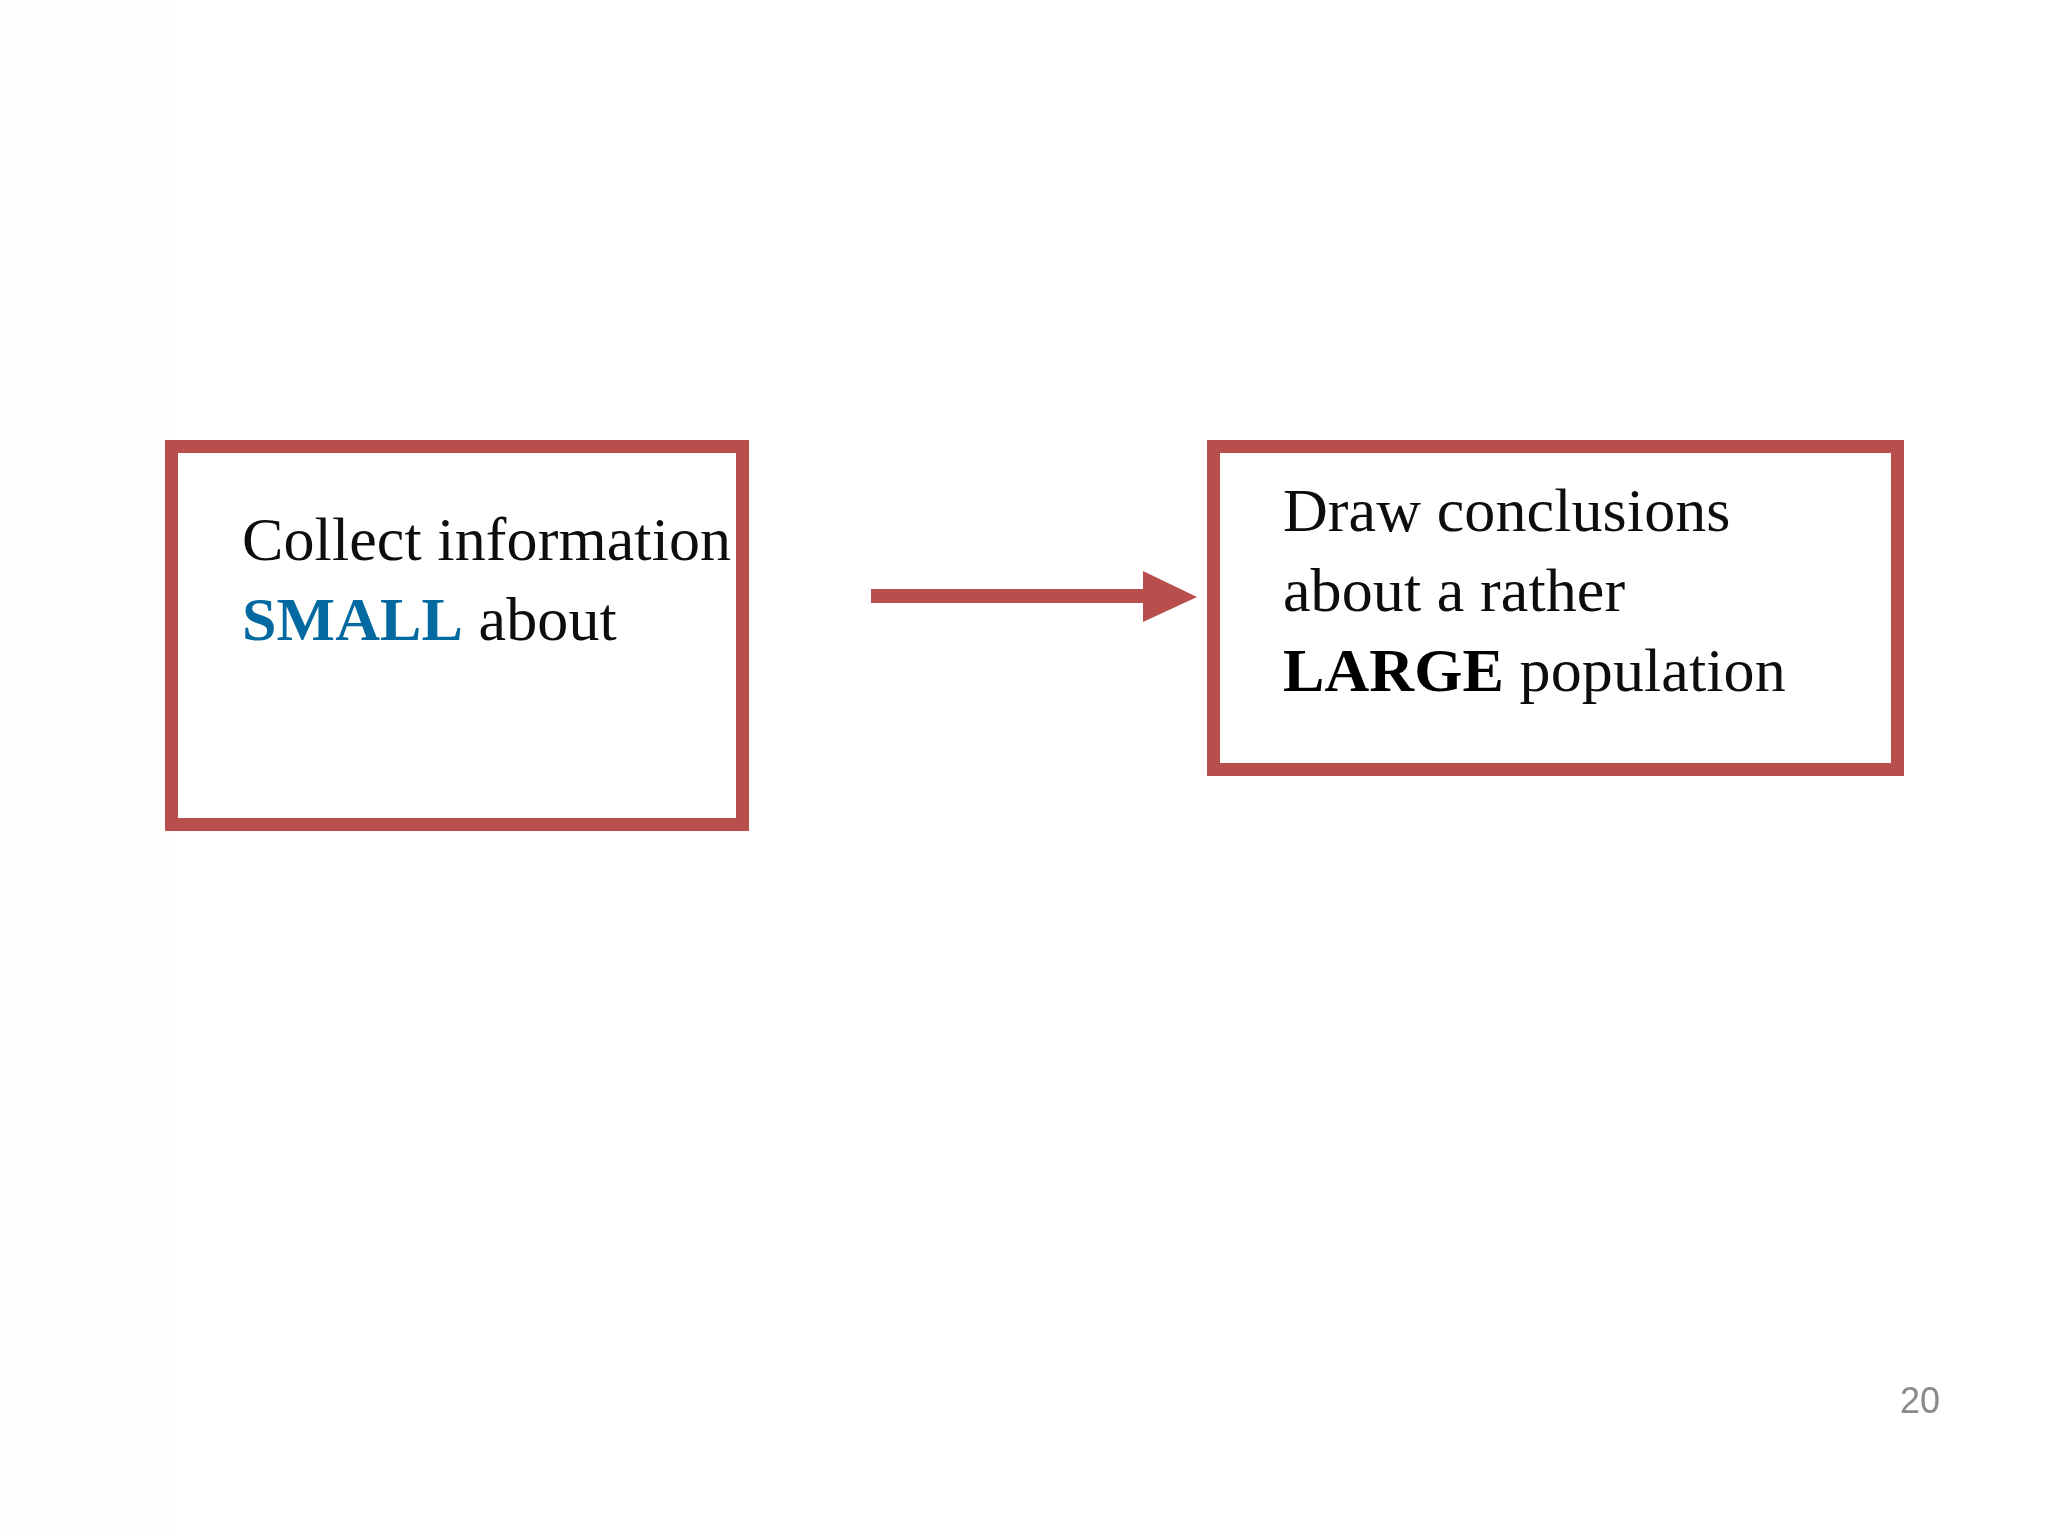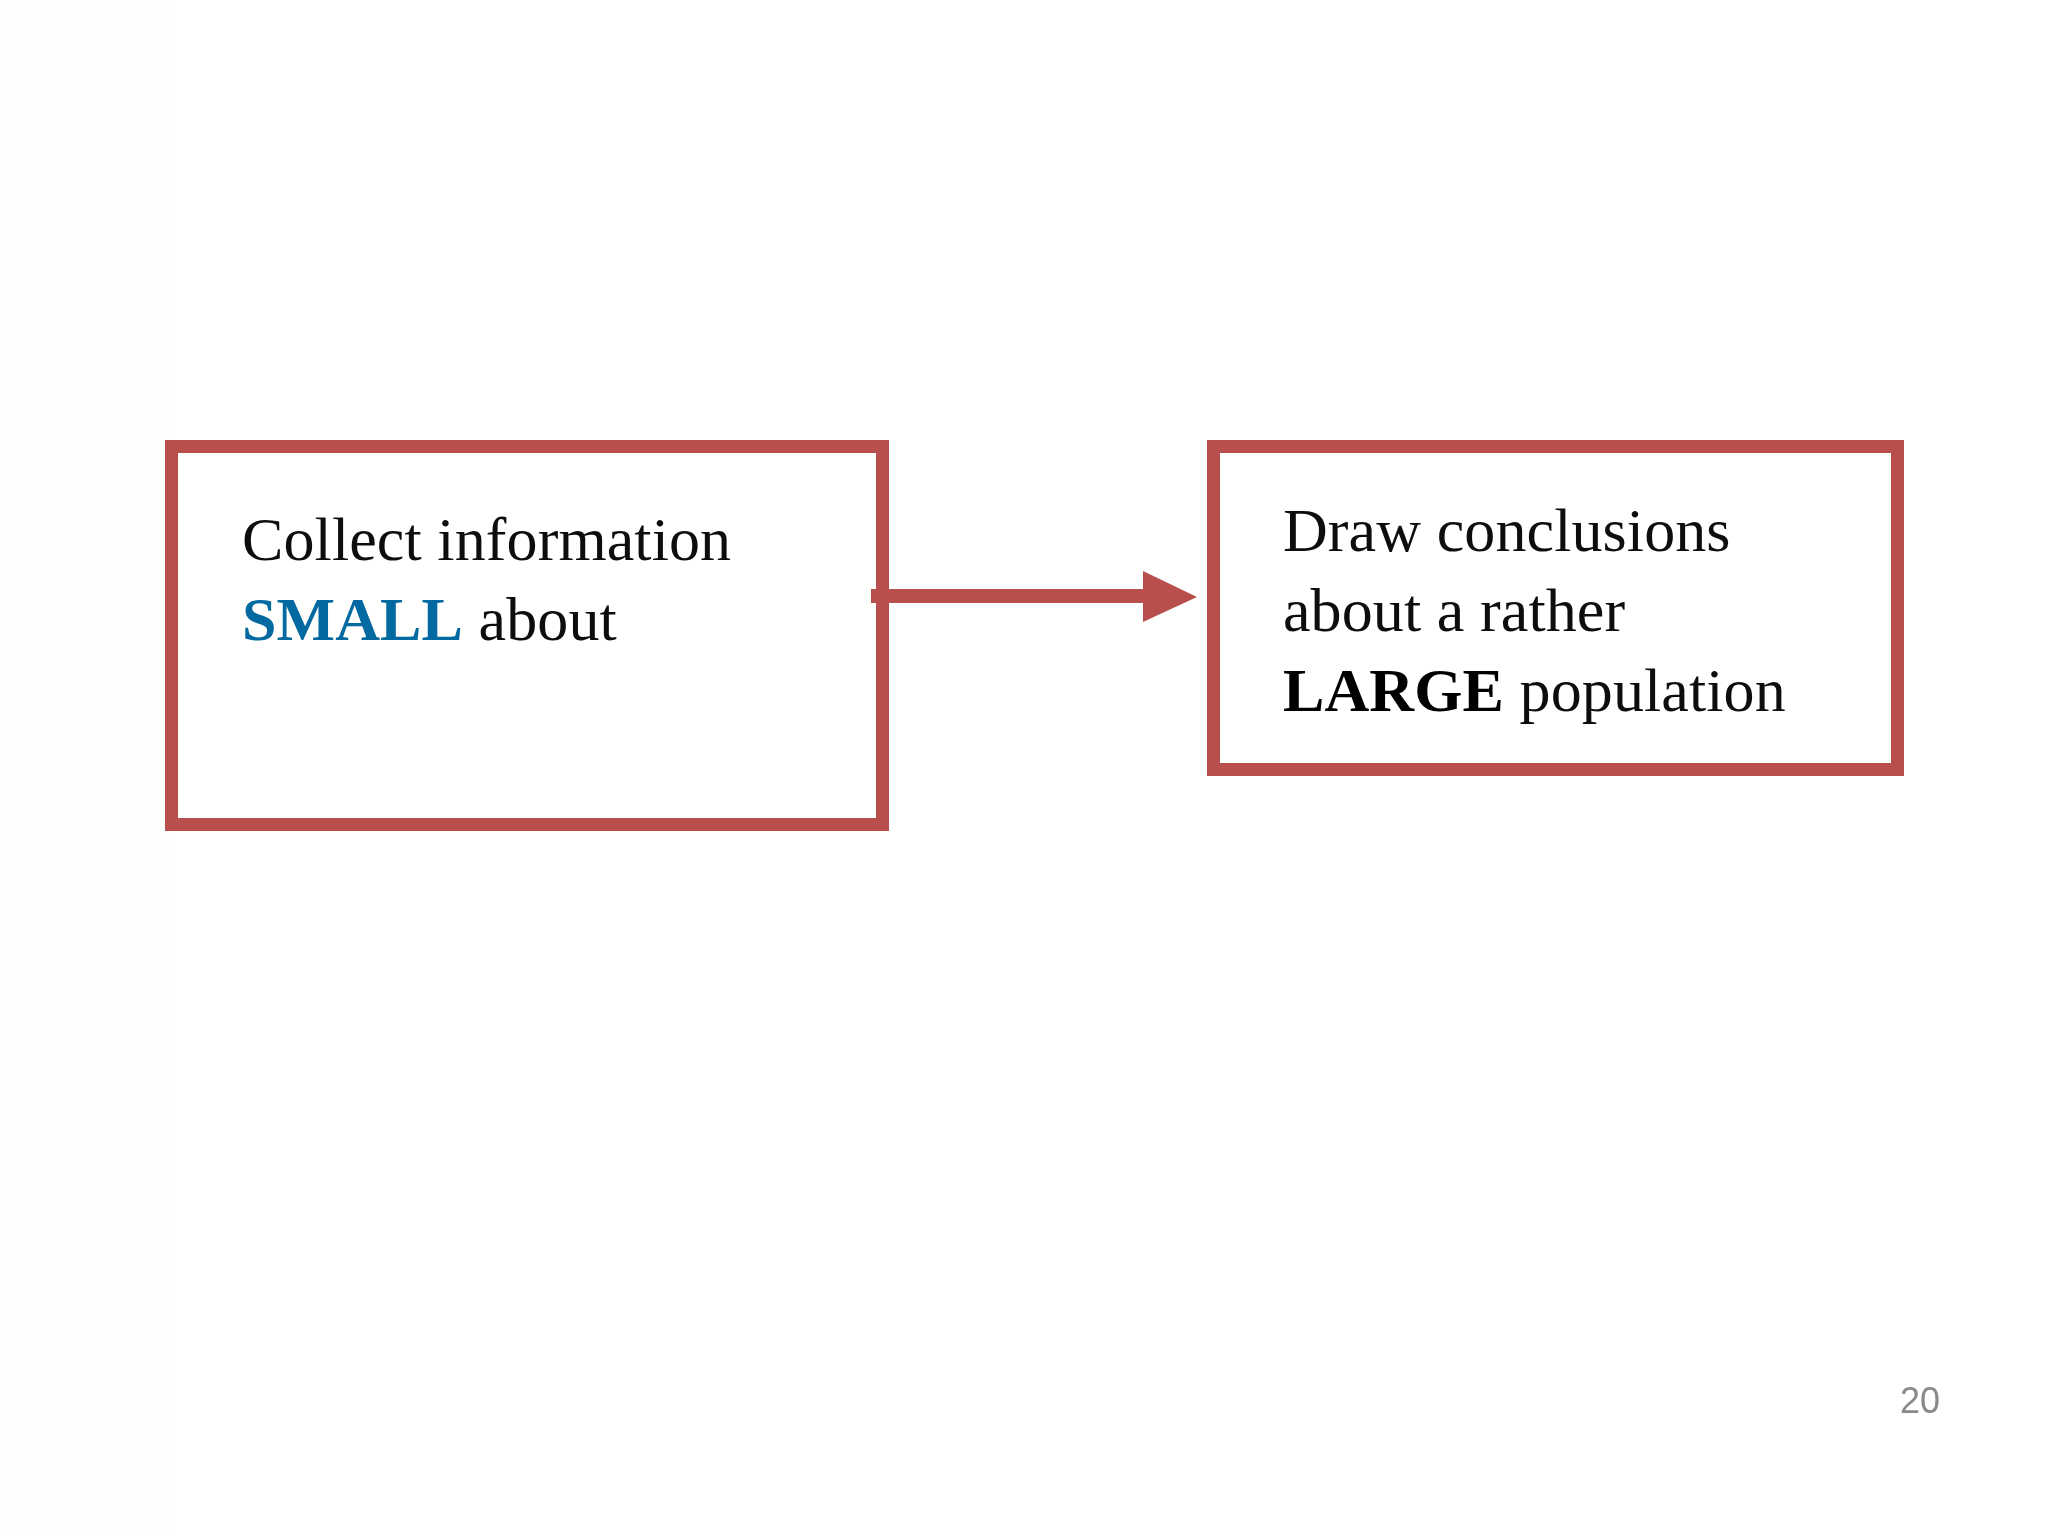--- a/index.html
+++ b/index.html
@@ -31,21 +31,21 @@
     position: absolute;
     box-sizing: border-box;
     background: #fffffe;
     border-style: solid;
     border-width: 13px;
   }
 
   #box-sample {
     left: 165px;
     top: 440px;
-    width: 724px;
+    width: 584px;
     height: 391px;
   }
   #box-population {
     left: 1207px;
     top: 440px;
     width: 697px;
     height: 336px;
   }
 
   .box-text {
@@ -113,21 +113,21 @@
     </div>
   </div>
 
   <div id="flow-arrow">
     <svg viewBox="0 0 330 58" preserveAspectRatio="none">
       <path d="M 0,21 L 272,21 L 272,3 L 326,29 L 272,54 L 272,35 L 0,35 Z" fill="#b94f4c"></path>
     </svg>
   </div>
 
   <div id="box-population" class="flow-box" style="border-color: rgb(185, 79, 76); background: rgb(255, 255, 254);">
-    <div class="box-text" style="color: rgb(13, 13, 13); margin-top: 20px;">
+    <div class="box-text" style="color: rgb(13, 13, 13);">
       <div>
         <span>Draw conclusions</span>
       </div>
       <div>
         <span>about a rather</span>
       </div>
       <div>
         <span class="emph" style="color: #000000;">LARGE</span><span> population</span>
       </div>
     </div>

